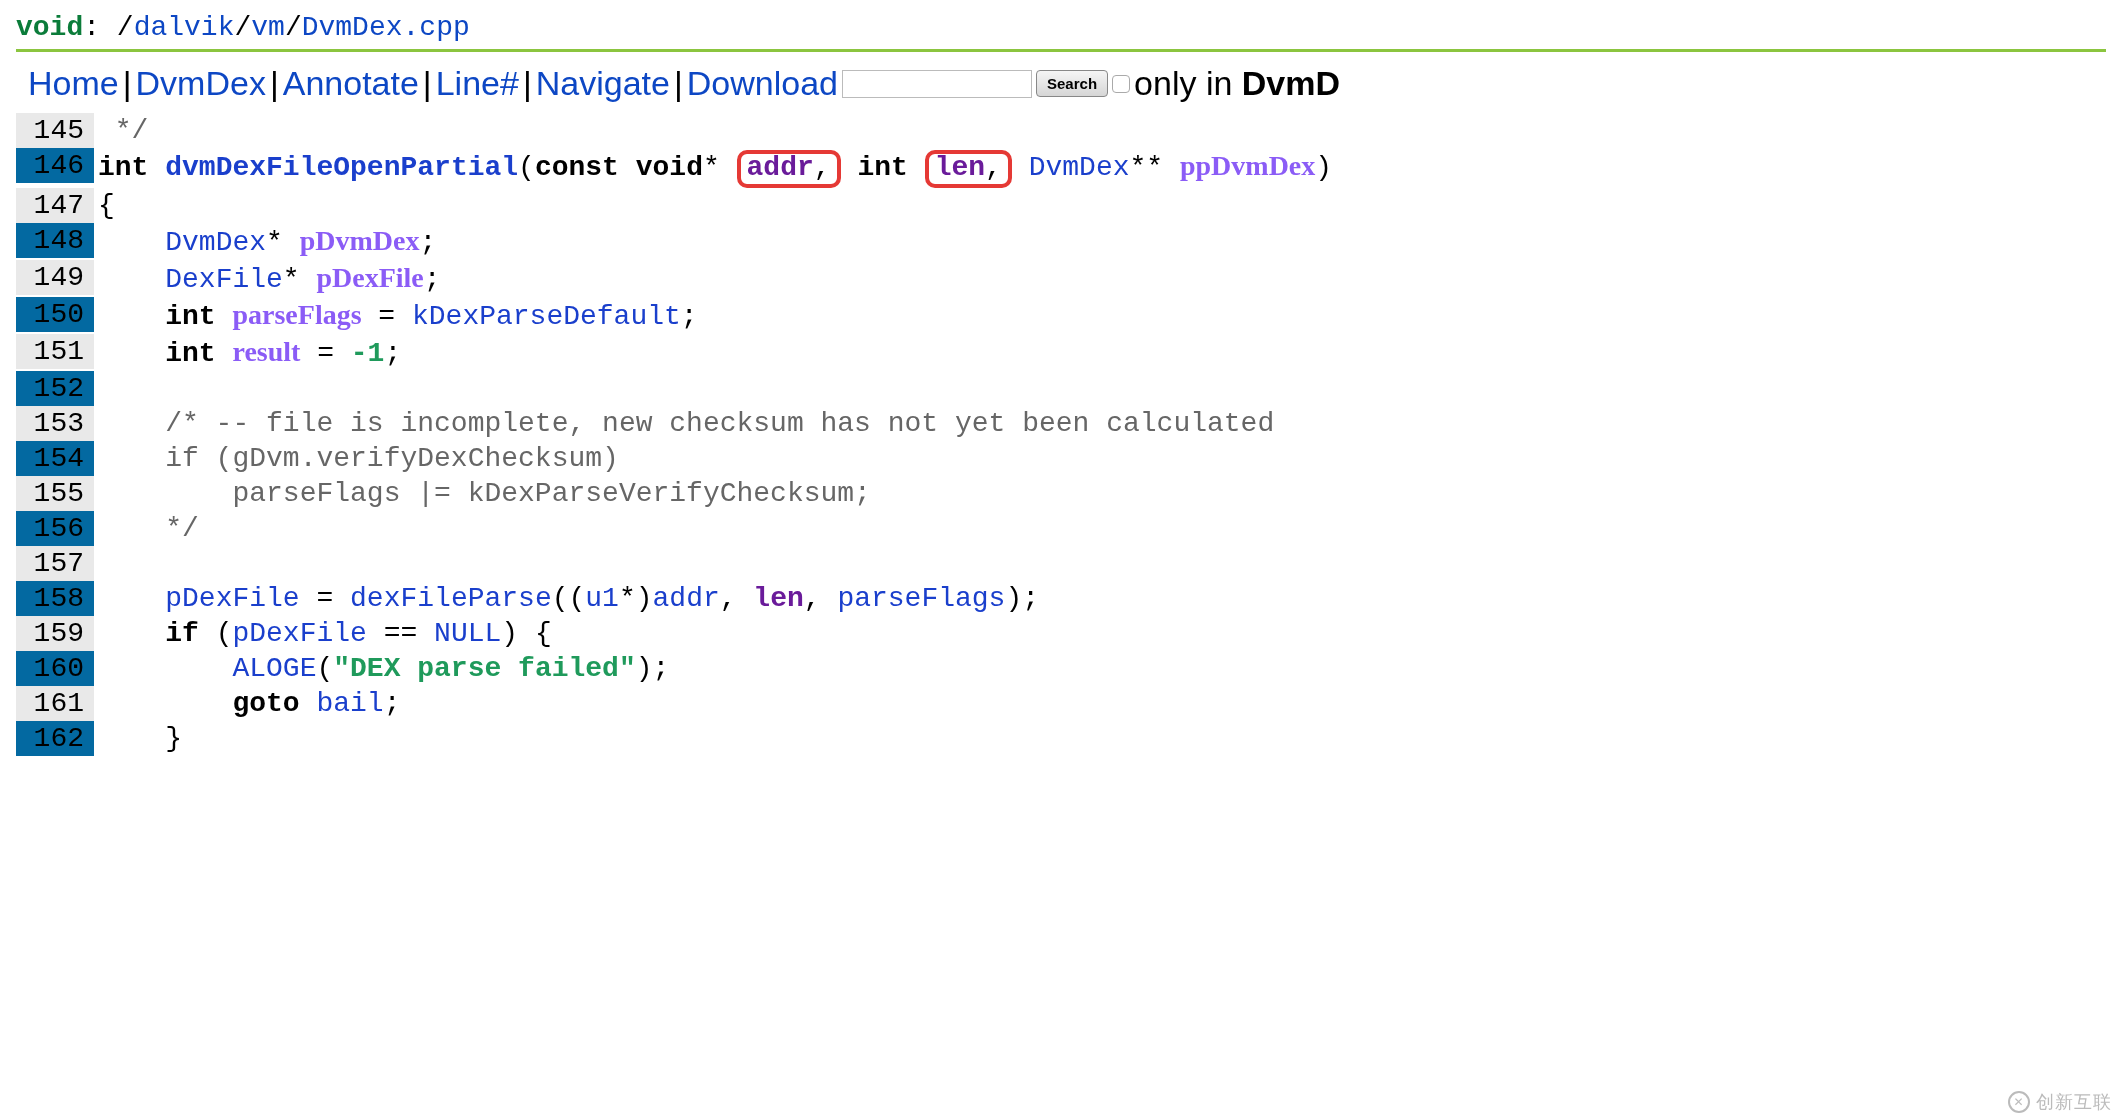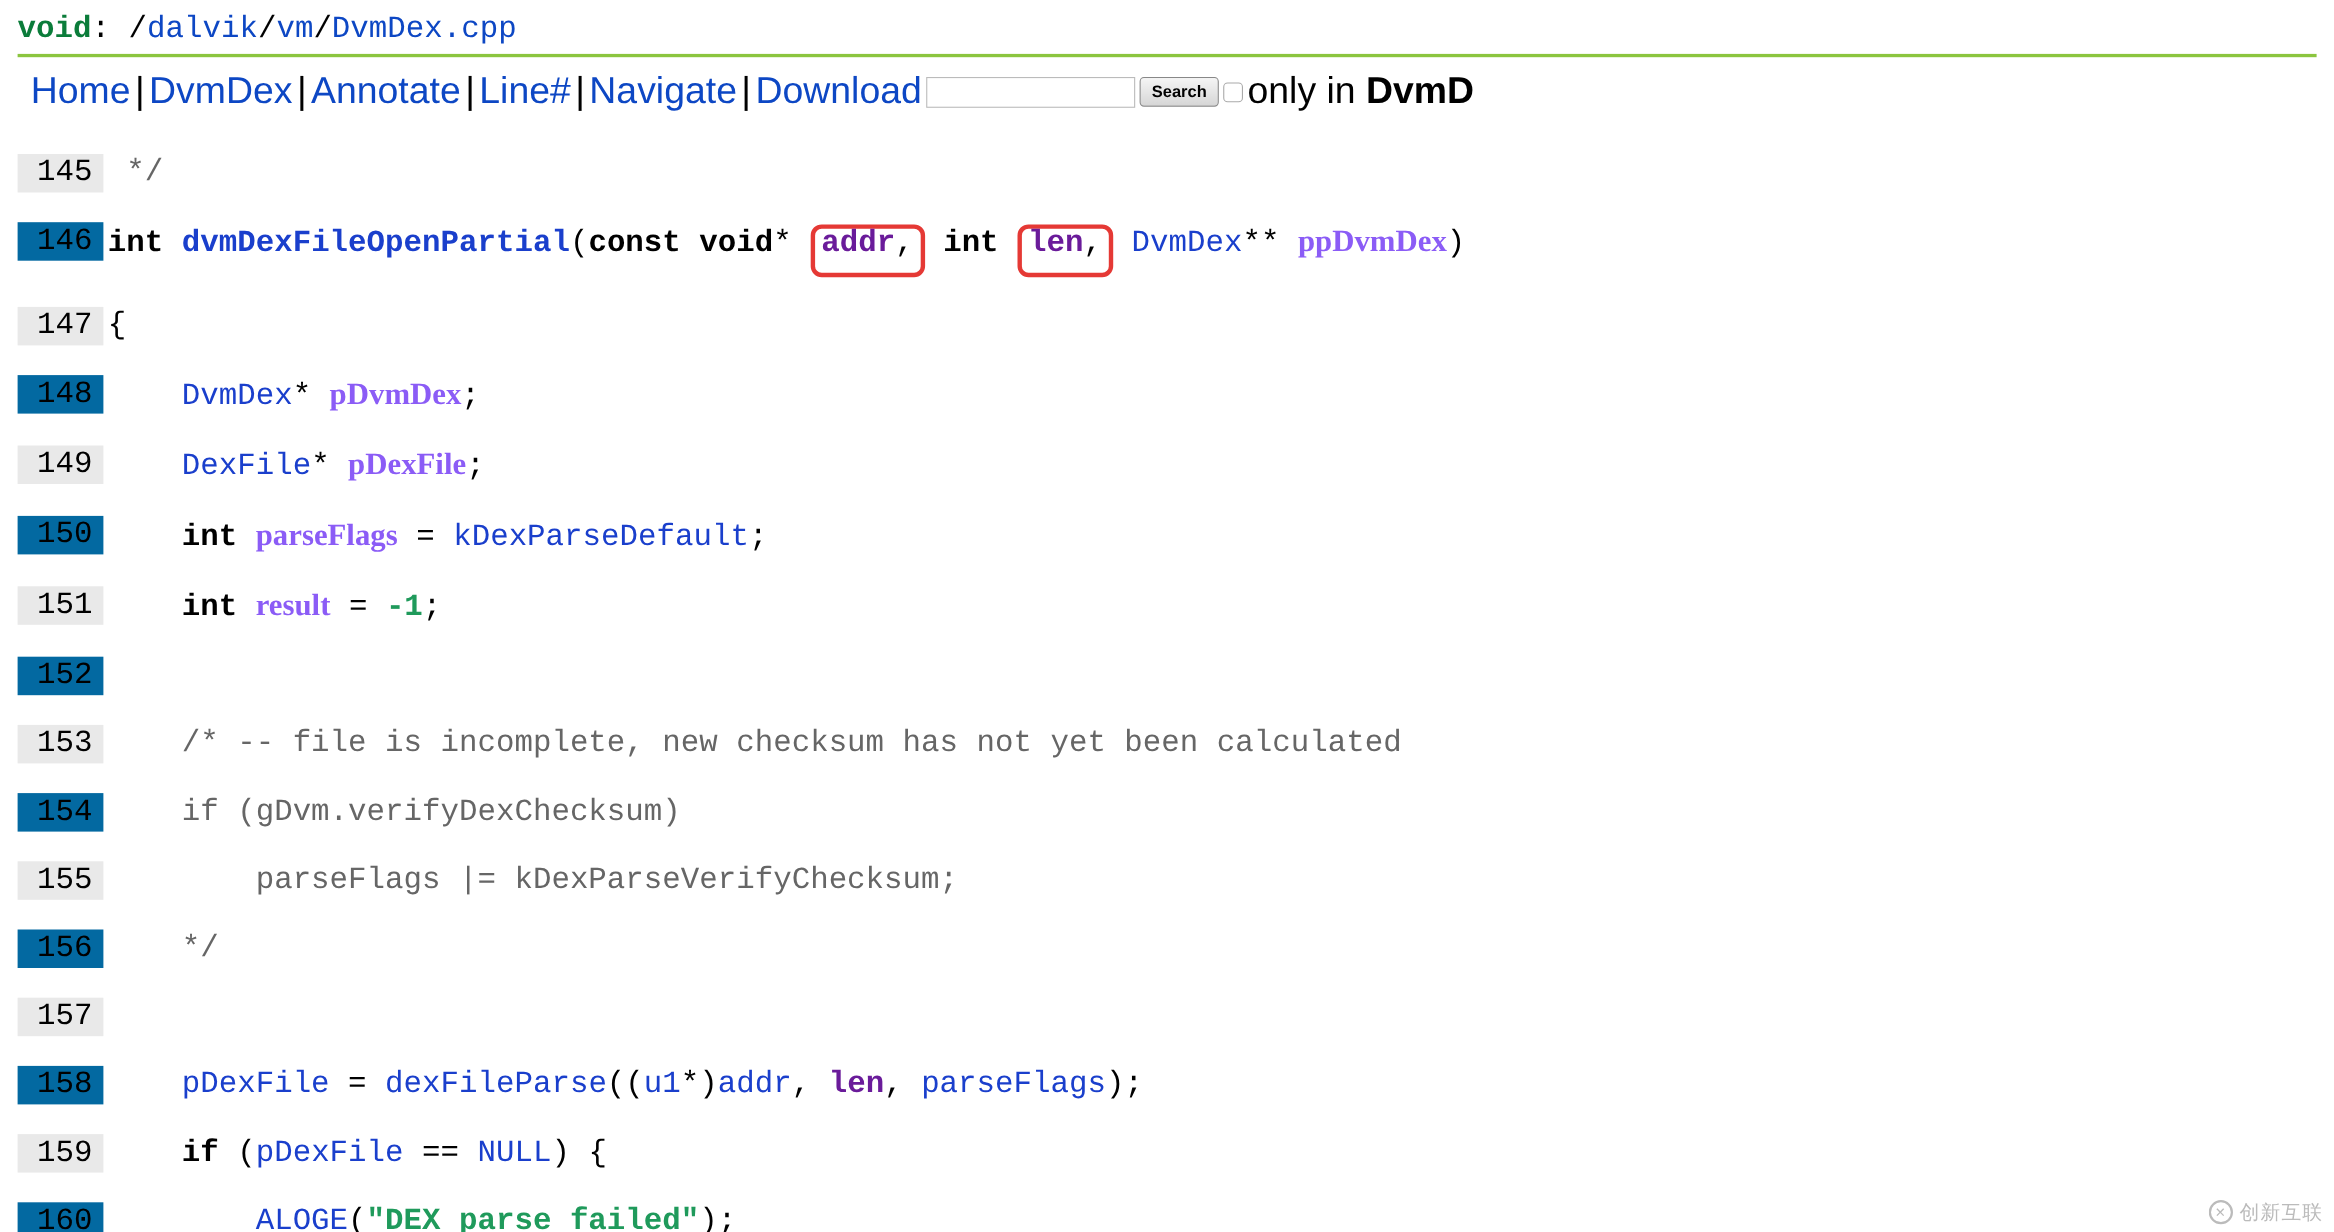--- a/index.html
+++ b/index.html
@@ -77,21 +77,20 @@
   .code-area {
     font-family: "Courier New", monospace;
     font-size: 28px;
     line-height: 1.25;
     white-space: pre;
     display: inline-block;
   }
   .code-line {
     display: flex;
     align-items: flex-start;
-    margin-top: 27px;
   }
   .ln {
     display: inline-block;
     width: 78px;
     text-align: right;
     background: #e9e9e9;
     color: #000;
     padding-right: 10px;
     margin-right: 4px;
     user-select: none;
@@ -104,21 +103,21 @@
   .func-name { color: #1a3fcc; font-weight: bold; }
   .type-link { color: #1a3fcc; }
   .field-link { color: #1a3fcc; }
   .param { color: #6a1b9a; font-weight: bold; }
   .num { color: #1f9a5b; font-weight: bold; }
   .str { color: #1f9a5b; font-weight: bold; }
   .comment { color: #666; }
   .highlight-box {
     border: 4px solid #e53935;
     border-radius: 10px;
-    padding: 0 6px 12px 6px;
+    padding: 0 6px 2px 6px;
     display: inline-block;
     line-height: 1;
   }
   .watermark {
     position: fixed;
     bottom: 6px;
     right: 10px;
     font-size: 18px;
     color: #bbb;
     display:flex;

